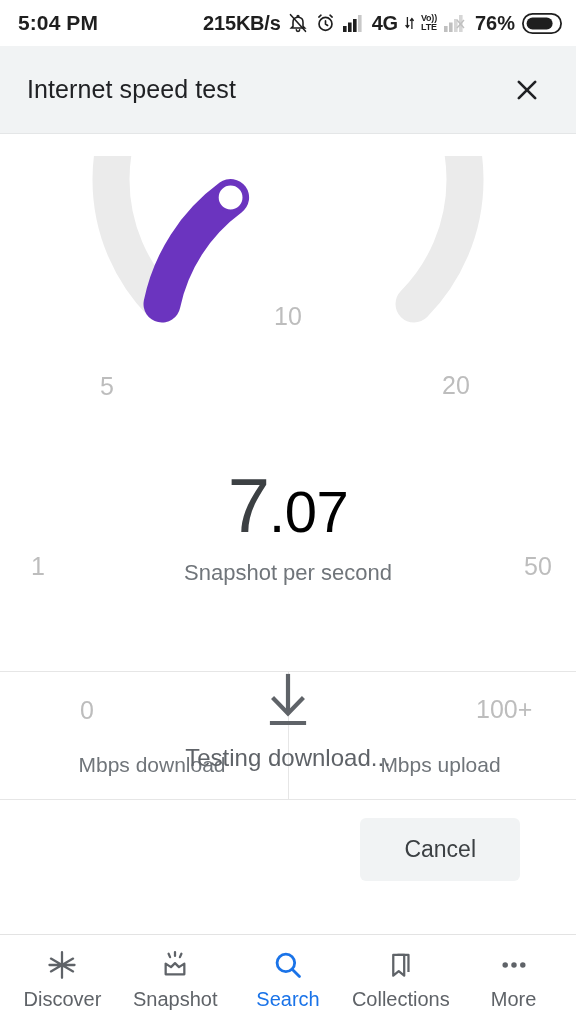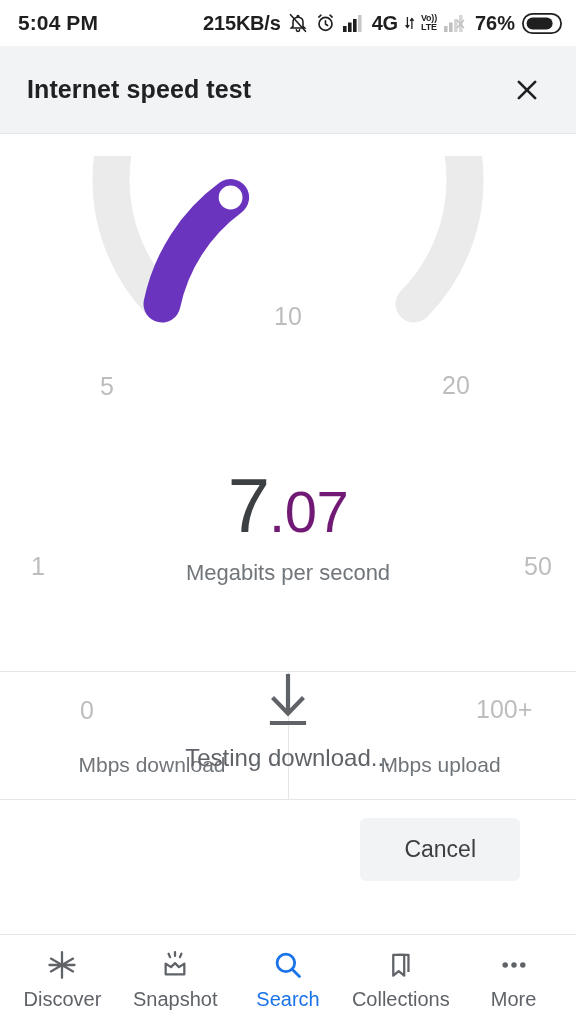--- a/index.html
+++ b/index.html
@@ -45,21 +45,21 @@
 
   
   .dialog-header {
     flex: 0 0 88px; height: 88px;
     background: #f1f3f4;
     display: flex; align-items: center;
     padding: 0 26px 0 27px;
     border-bottom: 1px solid #e4e6e7;
   }
   .dialog-title {
-    font-size: 25px; color: #202124; font-weight: 700;
+    font-size: 25px; color: #202124; font-weight: 400;
     letter-spacing: .1px;
   }
   .close-btn {
     margin-left: auto;
     width: 46px; height: 46px;
     display: flex; align-items: center; justify-content: center;
     cursor: pointer;
   }
 
   
@@ -90,21 +90,21 @@
 
   .readout {
     position: absolute; left: 0; right: 0; top: 334px;
     text-align: center;
   }
   .val-int {
     font-size: 76px; color: #3c4043; font-weight: 400;
     letter-spacing: -1px; line-height: 1;
   }
   .val-dec {
-    font-size: 58px; color: #701a75; font-weight: 400;
+    font-size: 58px; color: #000000; font-weight: 400;
     letter-spacing: -.5px; line-height: 1;
   }
   .units {
     margin-top: 16px;
     font-size: 22px; color: #70757a; font-weight: 400;
   }
 
   .phase {
     position: absolute; left: 0; right: 0; top: 538px;
     text-align: center;
@@ -271,21 +271,21 @@
       <span class="tick tick-20">20</span>
       <span class="tick tick-1">1</span>
       <span class="tick tick-50">50</span>
       <span class="tick tick-0">0</span>
       <span class="tick tick-100">100+</span>
 
       <div class="readout">
         <div>
           <span class="val-int">7</span><span class="val-dec">.07</span>
         </div>
-        <div class="units">Megabits per second</div>
+        <div class="units">Snapshot per second</div>
       </div>
 
       <div class="phase">
         <span class="phase-icon">
           <svg width="52" height="58" viewBox="0 0 52 58" stroke="#5f6368" stroke-width="4.2" fill="none" stroke-linecap="square">
             <path d="M26 4 L26 40"></path>
             <path d="M12 27 L26 41.5 L40 27"></path>
             <path d="M10 51 L42 51"></path>
           </svg>
         </span>

